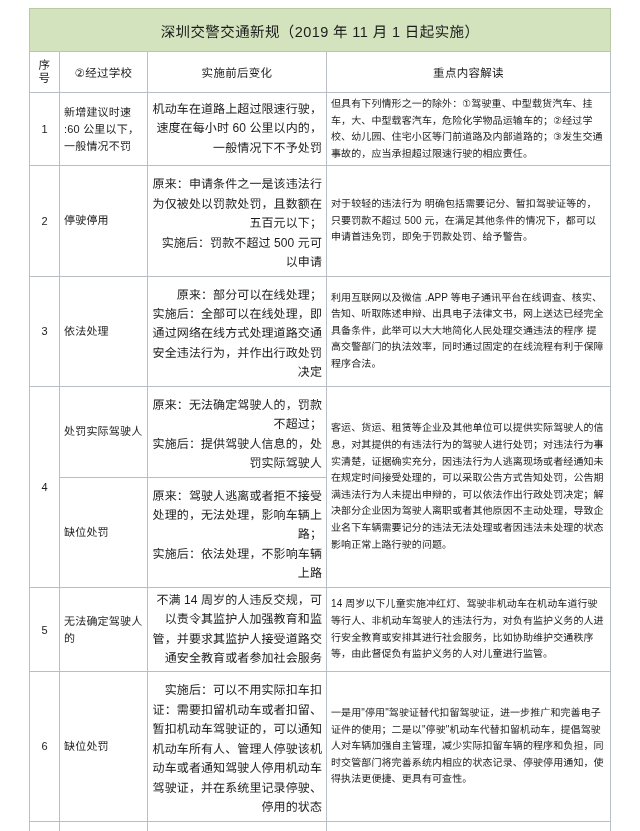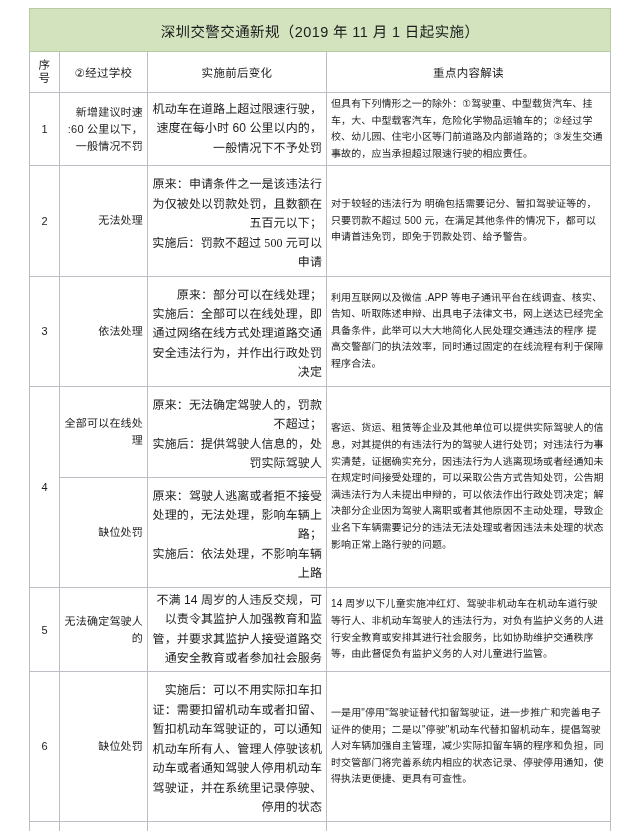--- a/index.html
+++ b/index.html
@@ -62,21 +62,21 @@
     line-height: 1.12;
   }
 
   
   .c-no {
     text-align: center;
     font-size: 11px;
     color: #222;
   }
   .c-measure {
-    text-align: right;
+    text-align: left;
     font-size: 11px;
     line-height: 1.55;
     letter-spacing: 0.2px;
   }
   .c-change {
     text-align: right;
     font-size: 12px;
     line-height: 1.62;
     letter-spacing: 0.1px;
   }
@@ -84,21 +84,20 @@
     text-align: left;
     font-size: 10px;
     line-height: 1.66;
     letter-spacing: 0.1px;
     vertical-align: top;
     padding-top: 5px;
   }
   .c-change.top {
     vertical-align: top;
     padding-top: 9px;
-    font-family: Liberation Serif, serif;
   }
 
   .col-no    { width: 30px; }
   .col-meas  { width: 88px; }
   .col-chg   { width: 179px; }
   .col-intp  { width: 284px; }
 
   .nowrap-line { display: block; }
 </style>
 </head>
@@ -130,41 +129,41 @@
 
       <tr>
         <td class="c-no">1</td>
         <td class="c-measure">新增建议时速 :60 公里以下，一般情况不罚</td>
         <td class="c-change">机动车在道路上超过限速行驶，速度在每小时 60 公里以内的，一般情况下不予处罚</td>
         <td class="c-interp">但具有下列情形之一的除外：①驾驶重、中型载货汽车、挂车，大、中型载客汽车，危险化学物品运输车的；②经过学校、幼儿园、住宅小区等门前道路及内部道路的；③发生交通事故的，应当承担超过限速行驶的相应责任。</td>
       </tr>
 
       <tr>
         <td class="c-no">2</td>
-        <td class="c-measure">无法处理</td>
+        <td class="c-measure">停驶停用</td>
         <td class="c-change top">
           <span class="nowrap-line">原来：申请条件之一是该违法行为仅被处以罚款处罚，且数额在五百元以下；</span>
           <span class="nowrap-line">实施后：罚款不超过 500 元可以申请</span>
         </td>
         <td class="c-interp">对于较轻的违法行为 明确包括需要记分、暂扣驾驶证等的，只要罚款不超过 500 元，在满足其他条件的情况下，都可以申请首违免罚，即免于罚款处罚、给予警告。</td>
       </tr>
 
       <tr>
         <td class="c-no">3</td>
         <td class="c-measure">依法处理</td>
         <td class="c-change top">
           <span class="nowrap-line">原来：部分可以在线处理；</span>
           <span class="nowrap-line">实施后：全部可以在线处理，即通过网络在线方式处理道路交通安全违法行为，并作出行政处罚决定</span>
         </td>
         <td class="c-interp">利用互联网以及微信 .APP 等电子通讯平台在线调查、核实、告知、听取陈述申辩、出具电子法律文书，网上送达已经完全具备条件，此举可以大大地简化人民处理交通违法的程序 提高交警部门的执法效率，同时通过固定的在线流程有利于保障程序合法。</td>
       </tr>
 
       <tr>
         <td class="c-no" rowspan="2">4</td>
-        <td class="c-measure">全部可以在线处理</td>
+        <td class="c-measure">处罚实际驾驶人</td>
         <td class="c-change top">
           <span class="nowrap-line">原来：无法确定驾驶人的，罚款不超过；</span>
           <span class="nowrap-line">实施后：提供驾驶人信息的，处罚实际驾驶人</span>
         </td>
         <td class="c-interp" rowspan="2">客运、货运、租赁等企业及其他单位可以提供实际驾驶人的信息，对其提供的有违法行为的驾驶人进行处罚；对违法行为事实清楚，证据确实充分，因违法行为人逃离现场或者经通知未在规定时间接受处理的，可以采取公告方式告知处罚，公告期满违法行为人未提出申辩的，可以依法作出行政处罚决定；解决部分企业因为驾驶人离职或者其他原因不主动处理，导致企业名下车辆需要记分的违法无法处理或者因违法未处理的状态影响正常上路行驶的问题。</td>
       </tr>
       <tr>
         <td class="c-measure">缺位处罚</td>
         <td class="c-change top">
           <span class="nowrap-line">原来：驾驶人逃离或者拒不接受处理的，无法处理，影响车辆上路；</span>

